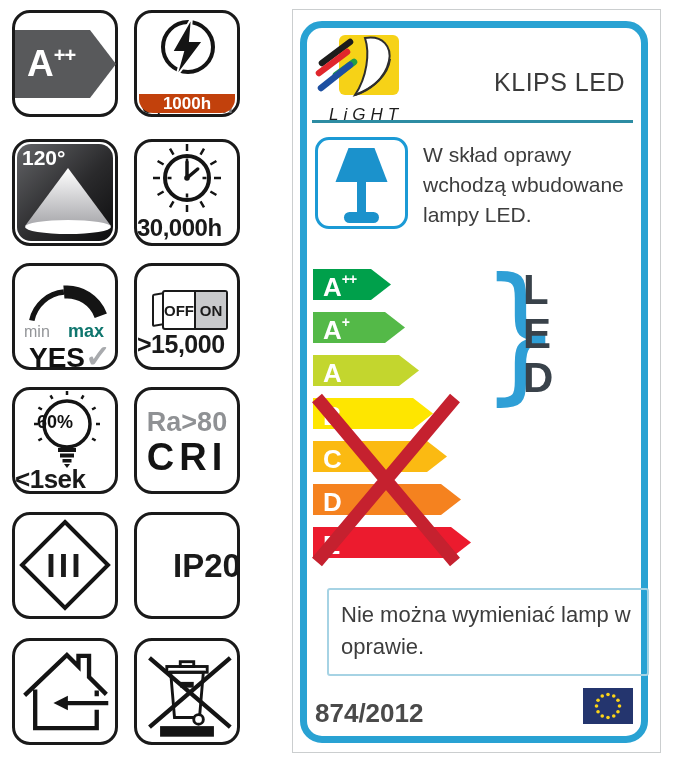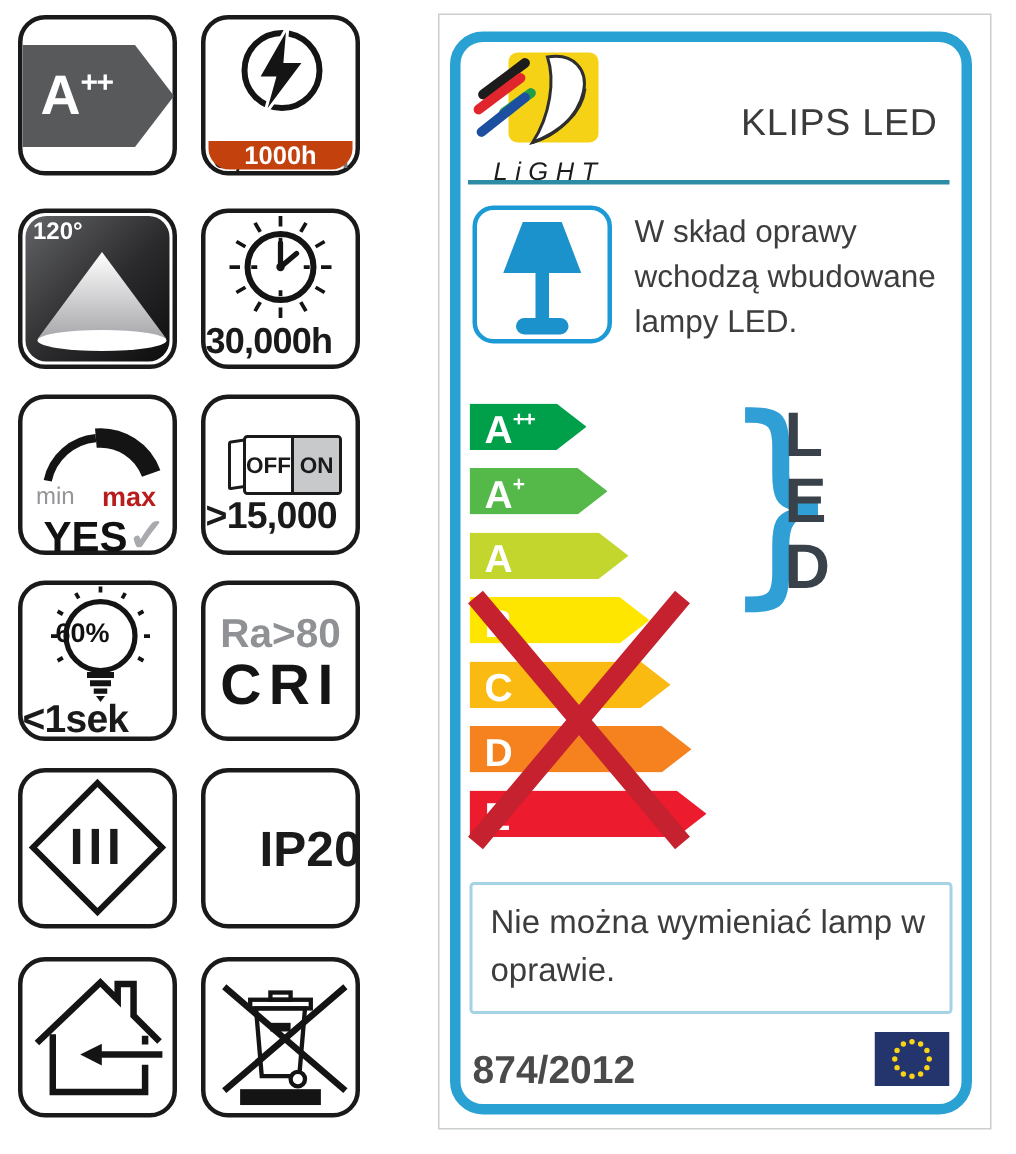--- a/index.html
+++ b/index.html
@@ -22,31 +22,31 @@
 
   
   .cons-val { left:0; top:62px; width:100%; text-align:center; font-size:24px; font-weight:bold; white-space:nowrap;margin-top:16px; }
   .cons-val .unit { font-size:18px; font-weight:bold; color:#77787b; }
   .cons-banner { left:2px; top:81px; width:96px; height:19px; background:#c2410c; border-radius:0 0 14px 14px;
     color:#fff; font-weight:bold; font-size:17px; text-align:center; line-height:19px; }
 
   
   .beam-bg { left:2px; top:2px; width:96px; height:97px; border-radius:14px;
     background:linear-gradient(135deg,#636467 0%,#2a2a2c 55%,#0d0d0e 100%); overflow:hidden; }
-  .beam-label { left:7px; top:4px; color:#fff; font-weight:bold; font-size:16px; }
+  .beam-label { left:7px; top:4px; color:#fff; font-weight:bold; font-size:21px; }
 
   
   .life-label, .cycles-label, .warm-label { left:0; top:72px; width:100%; text-align:left;
     font-weight:bold; font-size:24px; letter-spacing:-0.5px; }
   .cycles-label { top:64px; font-size:25px; }
   .warm-label { top:74px; font-size:26px; }
 
   
   .dim-min { left:9px; top:57px; font-size:16px; color:#939598; }
-  .dim-max { right:11px; top:55px; font-size:18px; font-weight:bold; color:#b91c1c; }
+  .dim-max { right:11px; top:55px; font-size:18px; font-weight:bold; color:#0f766e; }
   .dim-yes { left:14px; top:72px; font-size:28px; font-weight:bold; color:#111; }
   .dim-check { font-size:31px; font-weight:bold; color:#a8aaad; }
 
   
   .sw-flap { left:15px; top:27px; width:13px; height:33px; background:#fff; border:2.5px solid #1a1a1a;
     transform:skewY(-8deg); border-radius:2px; }
   .sw-body { left:25px; top:24px; width:66px; height:40px; border:2.5px solid #1a1a1a; border-radius:3px;
     display:flex; background:#fff; overflow:hidden; }
   .sw-cell { flex:1; display:flex; align-items:center; justify-content:center; font-weight:bold; font-size:15px; }
   .sw-on { background:#c8c9cb; border-left:2.5px solid #1a1a1a; }
@@ -84,21 +84,21 @@
   .er0{width:78px;} .er1{width:92px;} .er2{width:106px;} .er3{width:120px;} .er4{width:134px;} .er5{width:148px;} .er6{width:158px;}
   .erl { padding-left:10px; color:#fff; font-weight:bold; font-size:26px; line-height:31px; }
   .erl sup { font-size:14px; position:relative; top:-2px; letter-spacing:-1px; }
 
   .cross-svg { position:absolute; left:3px; top:363px; }
 
   .led-bracket { position:absolute; left:174px; top:237px; height:136px; font-family:"DejaVu Sans", sans-serif;
     font-size:148px; line-height:136px; color:#2f9fd6; transform:scaleX(0.85); transform-origin:left center; }
   .led-letters { position:absolute; left:216px; top:240px; font-weight:bold; font-size:42px; line-height:44px; color:#39424a; }
 
-  .note-box { position:absolute; left:6px; top:560px; width:322px; height:88px; border:2px solid #a6d3e4; border-radius:3px;
+  .note-box { position:absolute; left:20px; top:560px; width:322px; height:88px; border:2px solid #a6d3e4; border-radius:3px;
     padding:9px 12px; font-size:22px; line-height:1.45; color:#3d3d3d; }
 
   .regulation { position:absolute; left:8px; top:670px; font-weight:bold; font-size:26px; color:#4a4a4a; }
   .eu-flag { position:absolute; left:276px; top:660px; }
 </style>
 </head>
 <body>
 
 <div class="ibox r1 c1">
   <div class="abs aplus-arrow"></div>

